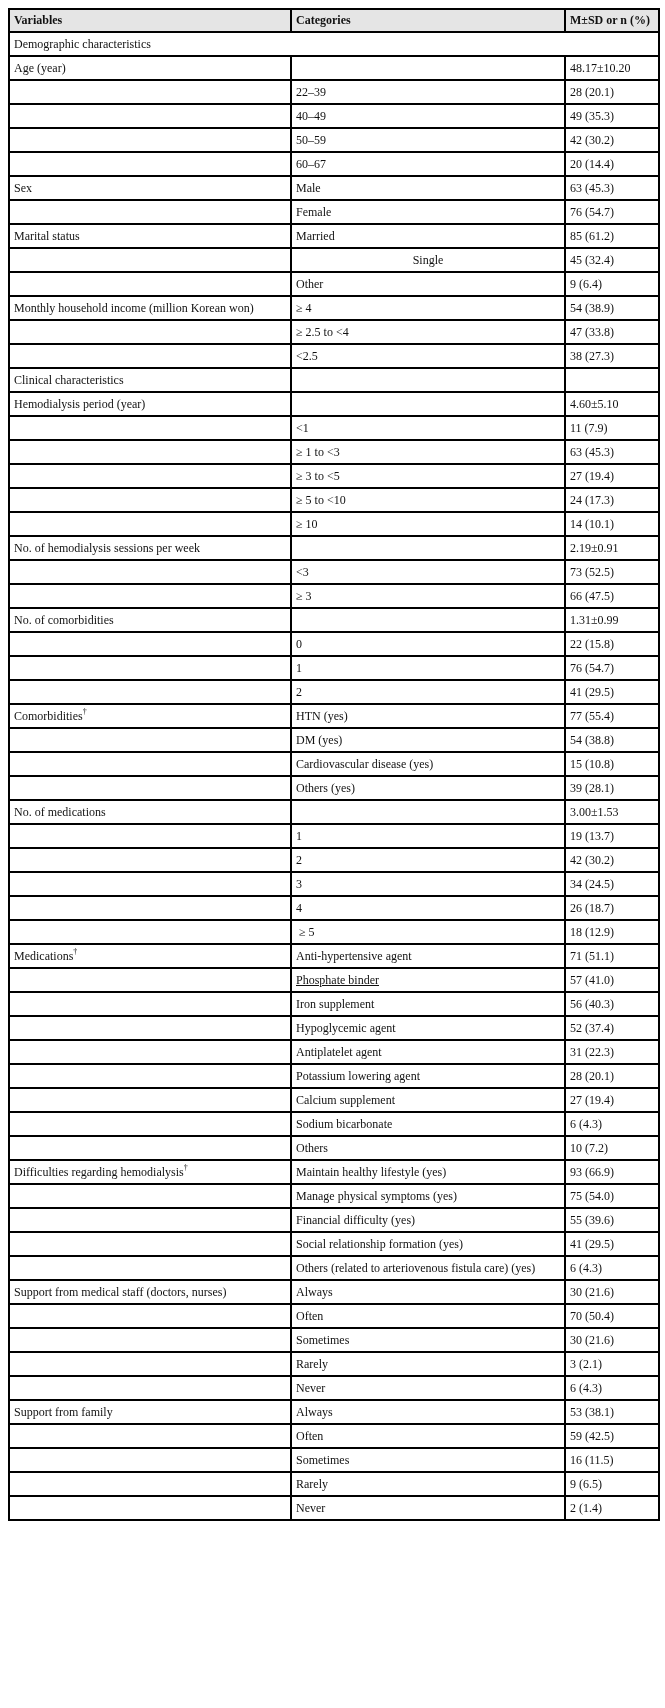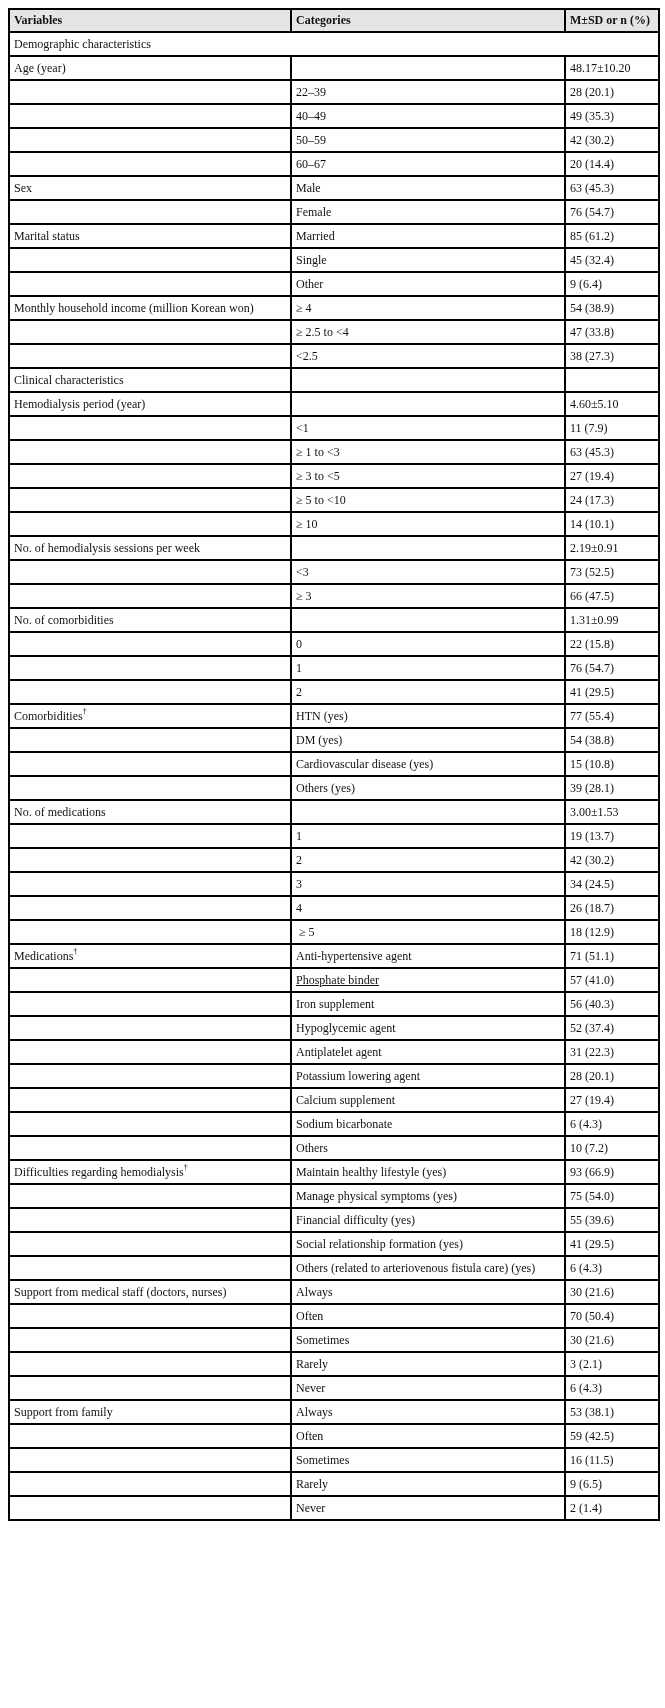--- a/index.html
+++ b/index.html
@@ -87,21 +87,21 @@
         <td style="white-space: pre;">Female</td>
         <td>76 (54.7)</td>
       </tr>
       <tr>
         <td><span>Marital status</span></td>
         <td style="white-space: pre;">Married</td>
         <td>85 (61.2)</td>
       </tr>
       <tr>
         <td><span></span></td>
-        <td style="white-space: pre;">Single</td>
+        <td style="white-space: pre; text-align: center;">Single</td>
         <td>45 (32.4)</td>
       </tr>
       <tr>
         <td><span></span></td>
         <td style="white-space: pre;">Other</td>
         <td>9 (6.4)</td>
       </tr>
       <tr>
         <td><span>Monthly household income (million Korean won)</span></td>
         <td style="white-space: pre;">≥ 4</td>

